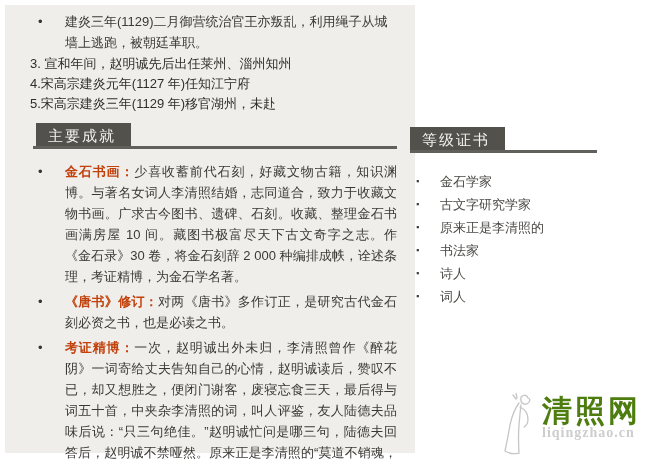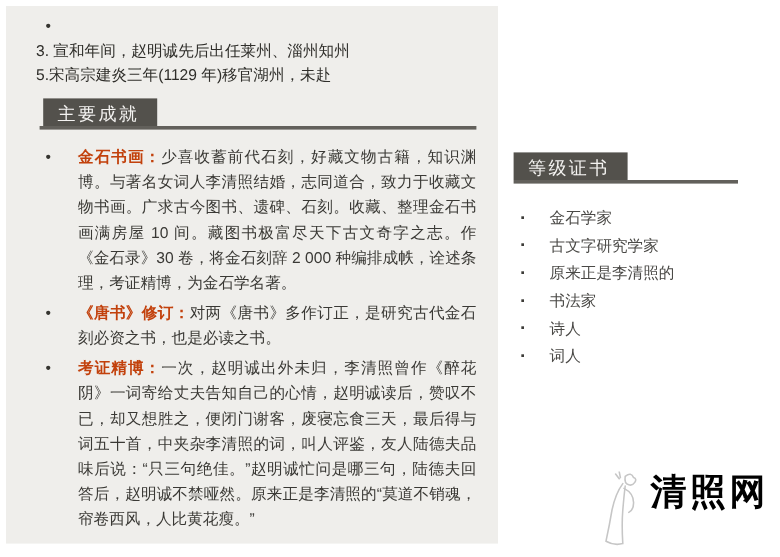--- a/index.html
+++ b/index.html
@@ -25,50 +25,52 @@
   .left-panel .section-head{width:364px;margin-left:3px;}
 
   
   .ach-list{margin:12px 0 0 0;padding:0;list-style:none;}
   .ach-item{display:flex;margin-bottom:4px;}
   .ach-dot{flex:0 0 27px;padding-left:8px;font-size:13px;color:#35342f;line-height:21px;}
   .ach-body{width:332px;font-size:13px;line-height:21px;color:#3a3935;text-align:justify;}
   .ach-label{font-weight:bold;color:#c2410c;}
 
   
-  .right-col{position:absolute;left:428px;top:118px;width:190px;}
+  .right-col{position:absolute;left:410px;top:118px;width:190px;}
   .right-col .section-head{width:187px;border-bottom:3px solid #62605b;}
   .right-col .section-head .tab{margin-left:0;}
   .cert-list{margin:22px 0 0 0;padding:0;list-style:none;}
   .cert-item{display:flex;align-items:center;margin-bottom:10px;font-size:13px;
     color:#4a4946;line-height:13px;}
   .cert-sq{flex:0 0 24px;padding-left:6px;color:#3d3c38;font-size:9px;line-height:13px;}
 
   
   .watermark{position:absolute;left:500px;top:393px;width:146px;height:66px;
     display:flex;align-items:flex-start;pointer-events:none;}
   .wm-fig{flex:0 0 40px;height:66px;}
   .wm-text{margin-left:2px;margin-top:2px;}
-  .wm-name{font-size:30px;letter-spacing:3px;color:#000000;font-weight:bold;
+  .wm-name{font-size:30px;letter-spacing:3px;color:#4d7c0f;font-weight:bold;
     line-height:32px;font-family:"Liberation Serif","DejaVu Serif",serif;}
   .wm-url{font-size:14px;color:#cdcdcd;font-weight:bold;letter-spacing:1px;
     margin-top:-2px;font-family:"Liberation Serif","DejaVu Serif",serif;}
 </style>
 </head>
 <body>
 
 <div class="page">
 
   <div class="left-panel">
 
     <div class="timeline">
       <div class="t-bullet-row">
         <span class="t-bullet-glyph">•</span>
+        <span class="t-bullet-text">建炎三年(1129)二月御营统治官王亦叛乱，利用绳子从城墙上逃跑，被朝廷革职。</span>
       </div>
       <div class="t-num">3. 宣和年间，赵明诚先后出任莱州、淄州知州</div>
+      <div class="t-num">4.宋高宗建炎元年(1127 年)任知江宁府</div>
       <div class="t-num">5.宋高宗建炎三年(1129 年)移官湖州，未赴</div>
     </div>
 
     <div class="section-head">
       <span class="tab">主要成就</span>
     </div>
 
     <ul class="ach-list">
       <li class="ach-item">
         <span class="ach-dot">•</span>
@@ -119,16 +121,17 @@
 
   <div class="watermark">
     <svg class="wm-fig" viewBox="0 0 40 66" fill="none" stroke="#c6c6c6" stroke-width="1.3" stroke-linecap="round">
       <path d="M21 4 q5 -4 7 1 q3 1 1 4 q-2 3 -5 2 q-4 -1 -3 -7"></path>
       <path d="M19 10 q-6 8 -9 22 q-2 12 -5 26 q7 4 14 2 q-1 -16 0 -28 q1 -12 2 -20"></path>
       <path d="M20 14 q8 4 8 12 q0 6 -4 8"></path>
       <path d="M16 6 l-3 -4 m4 3 l-1 -5"></path>
     </svg>
     <div class="wm-text">
       <div class="wm-name">清照网</div>
+      <div class="wm-url">liqingzhao.cn</div>
     </div>
   </div>
 
 </div>
 
 </body></html>

